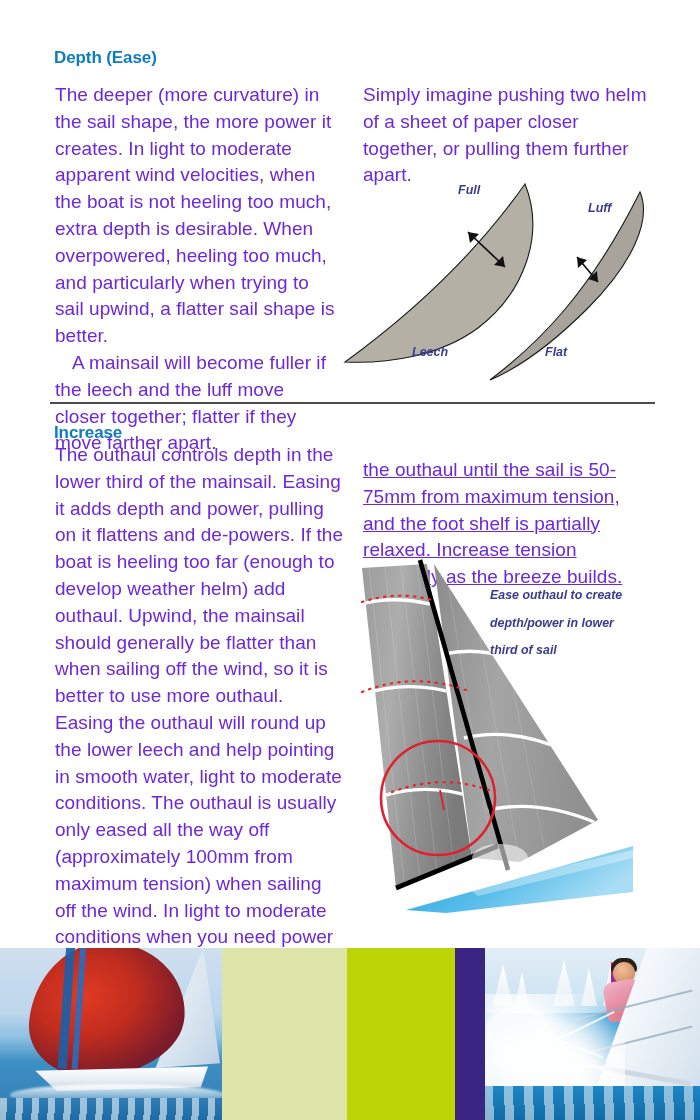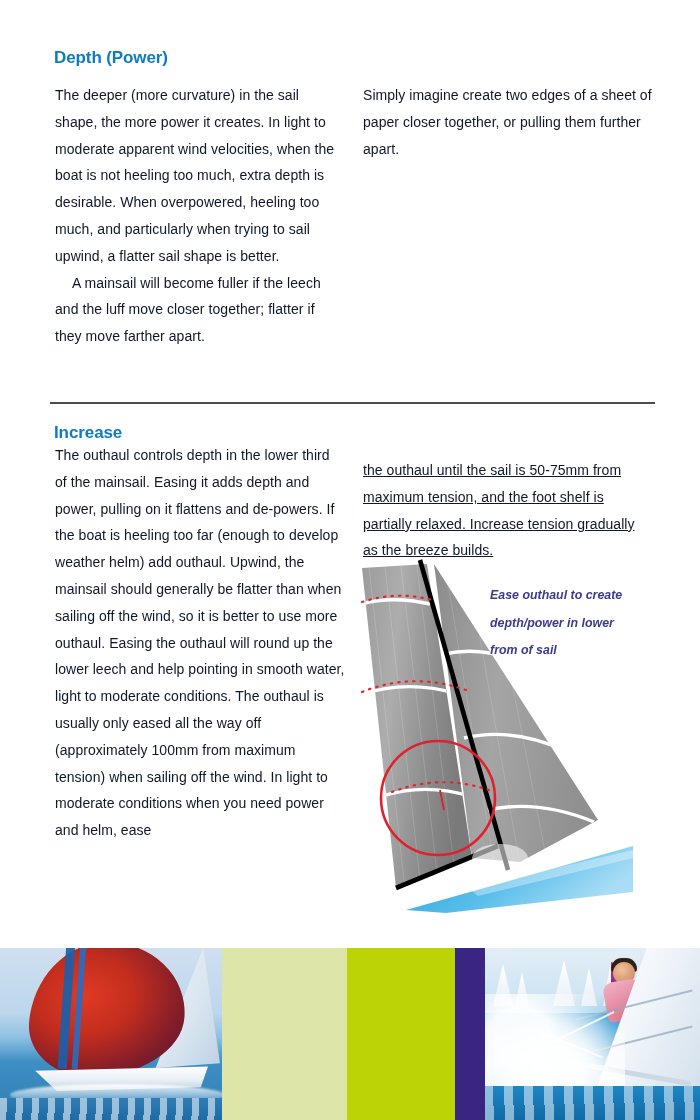--- a/index.html
+++ b/index.html
@@ -41,23 +41,23 @@
     left: 50px;
     top: 402px;
     width: 605px;
     height: 2px;
     background: #4c4c4c;
   }
 
   
   .col {
     position: absolute;
-    font-size: 14px;
+    font-size: 19px;
     line-height: 26.8px;
-    color: #0f172a;
+    color: #6d28d9;
     letter-spacing: 0.05px;
   }
   .col p { margin: 0; }
   .col p.indent { text-indent: 17px; }
 
   #depth-left  { left: 55px; top: 82px;  width: 285px; }
   #depth-right { left: 363px; top: 82px; width: 290px; }
   #outhaul-left  { left: 55px; top: 442px; width: 290px; }
   #outhaul-right { left: 363px; top: 457px; width: 290px; text-decoration: underline; }
 
@@ -273,31 +273,55 @@
     width: 100%; height: 34px;
     background: repeating-linear-gradient(88deg, rgba(255,255,255,.5) 0 9px, rgba(255,255,255,0) 9px 20px),
                 linear-gradient(180deg,#1e86c4,#0f6ba6);
   }
 </style>
 </head>
 <body>
 
 <div class="page">
 
-  <div class="sec-heading" id="heading-depth">Depth (Power)</div>
+  <div class="sec-heading" id="heading-depth">Depth (Ease)</div>
 
   <div class="col" id="depth-left">
     <p>The deeper (more curvature) in the sail shape, the more power it creates. In light to moderate apparent wind velocities, when the boat is not heeling too much, extra depth is desirable. When overpowered, heeling too much, and particularly when trying to sail upwind, a flatter sail shape is better.</p>
     <p class="indent">A mainsail will become fuller if the leech and the luff move closer together; flatter if they move farther apart.</p>
   </div>
 
   <div class="col" id="depth-right">
-    <p>Simply imagine create two edges of a sheet of paper closer together, or pulling them further apart.</p>
-  </div>
-
+    <p>Simply imagine pushing two helm of a sheet of paper closer together, or pulling them further apart.</p>
+  </div>
+
+  <div id="fig-sailsections">
+    <svg width="335" height="215" viewBox="0 0 335 215" xmlns="http://www.w3.org/2000/svg">
+
+      <path d="M 5 190 C 60 150 130 90 185 12 C 205 62 185 120 138 156 C 100 184 48 192 5 190 Z" fill="#b5b0a6" stroke="#1a1a1a" stroke-width="1.1"></path>
+
+      <g>
+        <line x1="128" y1="60" x2="165" y2="95" stroke="#111" stroke-width="1.7"></line>
+        <polygon points="128,60 139,62 130,71" fill="#111"></polygon>
+        <polygon points="165,95 154,93 163,84" fill="#111"></polygon>
+      </g>
+      <text class="fig-label" x="118" y="22">Full</text>
+      <text class="fig-label" x="72" y="184">Leech</text>
+
+      <path d="M 150 208 C 200 170 250 120 300 20 C 312 48 292 92 248 136 C 210 174 178 196 150 208 Z" fill="#a8a49b" stroke="#1a1a1a" stroke-width="1.1"></path>
+
+      <g>
+        <line x1="237" y1="85" x2="258" y2="110" stroke="#111" stroke-width="1.7"></line>
+        <polygon points="237,85 247,88 238,96" fill="#111"></polygon>
+        <polygon points="258,110 248,107 257,99" fill="#111"></polygon>
+      </g>
+      <text class="fig-label" x="248" y="40">Luff</text>
+      <text class="fig-label" x="205" y="184">Flat</text>
+    </svg>
+  </div>
 
   <div class="divider"></div>
 
   <div class="sec-heading" id="heading-outhaul">Increase</div>
 
   <div class="col" id="outhaul-left">
     <p>The outhaul controls depth in the lower third of the mainsail. Easing it adds depth and power, pulling on it flattens and de-powers. If the boat is heeling too far (enough to develop weather helm) add outhaul. Upwind, the mainsail should generally be flatter than when sailing off the wind, so it is better to use more outhaul. Easing the outhaul will round up the lower leech and help pointing in smooth water, light to moderate conditions. The outhaul is usually only eased all the way off (approximately 100mm from maximum tension) when sailing off the wind. In light to moderate conditions when you need power and helm, ease</p>
   </div>
 
   <div class="col" id="outhaul-right">
@@ -377,21 +401,21 @@
 
       <path d="M 58 352 L 285 288 L 285 334 L 98 355 Z" fill="url(#hullGrad)"></path>
       <path d="M 120 330 L 285 292 L 285 300 L 130 338 Z" fill="#ffffff" opacity="0.35"></path>
       <ellipse cx="152" cy="300" rx="28" ry="14" fill="#ffffff" opacity="0.55"></ellipse>
     </svg>
   </div>
 
   <div id="mainsail-caption">
     <div>Ease outhaul to create</div>
     <div>depth/power in lower</div>
-    <div>from of sail</div>
+    <div>third of sail</div>
   </div>
 
   <div id="bottom-strip">
 
     <div class="strip-cell" id="strip-photo-left">
       <div class="lp-mainsail"></div>
       <div class="lp-spinnaker"></div>
       <div class="lp-stripe a"></div>
       <div class="lp-stripe b"></div>
       <div class="lp-hull"></div>

